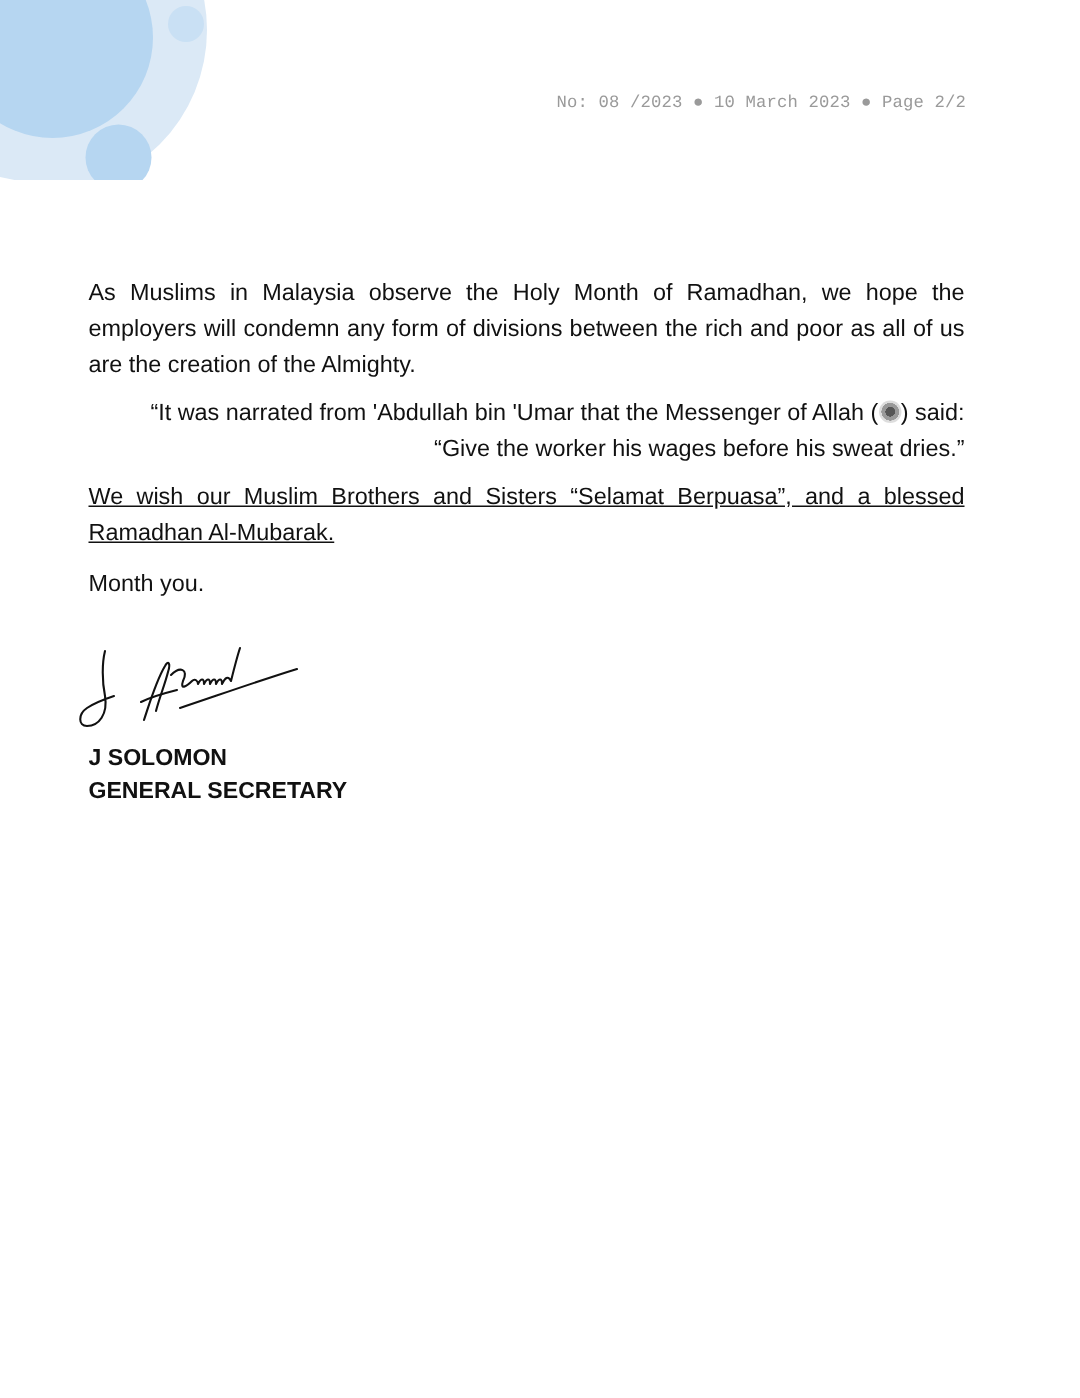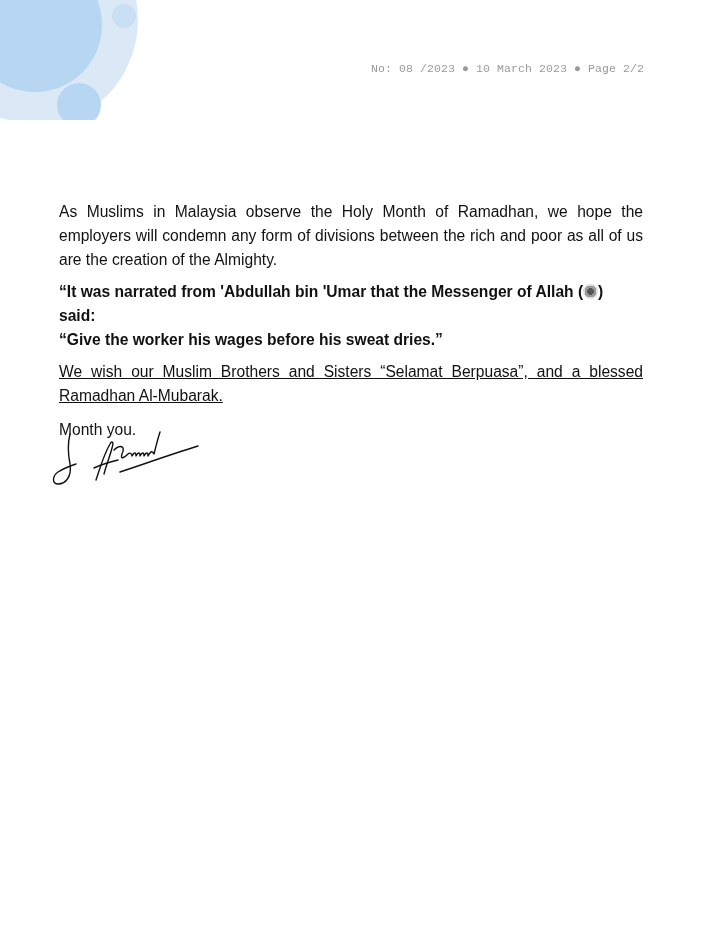--- a/index.html
+++ b/index.html
@@ -3,22 +3,22 @@
   <meta charset="utf-8">
   <style>
     html, body { margin: 0; padding: 0; background: #ffffff; }
     body { width: 720px; height: 932px; position: relative; overflow: hidden;
            font-family: "Liberation Sans", "DejaVu Sans", sans-serif; color: #111; }
     .deco { position: absolute; left: 0; top: 0; width: 160px; height: 140px; }
     .header-ref { position: absolute; top: 62px; right: 76px; font-family: Liberation Mono, monospace;
                   font-size: 11.5px; color: #9a9a9a; letter-spacing: 0.1px; white-space: nowrap; }
     .content { position: absolute; left: 59px; top: 184px; width: 584px; }
     p { margin: 0; font-size: 15.6px; line-height: 24px; text-align: justify; }
-    .p1 { margin-bottom: 8px; margin-top: 16px; }
-    .quote { font-weight: bold; text-align: left; margin-bottom: 8px; }
+    .p1 { margin-bottom: 8px; }
+    .quote { font-weight: normal; text-align: right; margin-bottom: 8px; }
     .p3 { margin-bottom: 10px; text-decoration: underline; }
     .pbuh { display: inline-block; width: 15px; height: 15px; border-radius: 50%;
             background: radial-gradient(circle, #555 0 30%, #999 31% 55%, #ddd 56% 100%); vertical-align: -2px; }
     .signature { position: absolute; left: 48px; top: 428px; width: 160px; height: 62px; }
     .signee { position: absolute; left: 59px; top: 495px; font-weight: bold; font-size: 15.4px; line-height: 22px; }
   </style>
 </head>
 <body>
 
 <svg class="deco" viewBox="0 0 160 140">
@@ -41,13 +41,15 @@
 
 <svg class="signature" viewBox="0 0 160 62" fill="none" stroke="#111" stroke-width="1.4" stroke-linecap="round" stroke-linejoin="round">
   <path d="M22 6 C20 14 20 26 22 36 C24 48 18 56 10 56 C4 56 4 48 10 44 C16 40 22 38 28 36"></path>
   <path d="M48 52 C52 40 56 26 62 16 C64 12 66 14 64 20 C62 28 58 38 56 46"></path>
   <path d="M46 40 C54 36 62 34 70 32"></path>
   <path d="M66 22 C72 16 78 18 74 26 C72 32 76 30 80 26 C82 24 84 26 84 28 C86 24 88 24 88 28 C90 24 92 24 92 28 C94 24 96 24 96 28 C98 24 100 24 100 28 C102 24 104 22 106 26 C108 18 110 10 112 4"></path>
   <path d="M72 44 C96 36 124 26 150 18"></path>
 </svg>
 
 <div class="signee">
+  <div>J SOLOMON</div>
+  <div>GENERAL SECRETARY</div>
 </div>
 
 </body></html>

